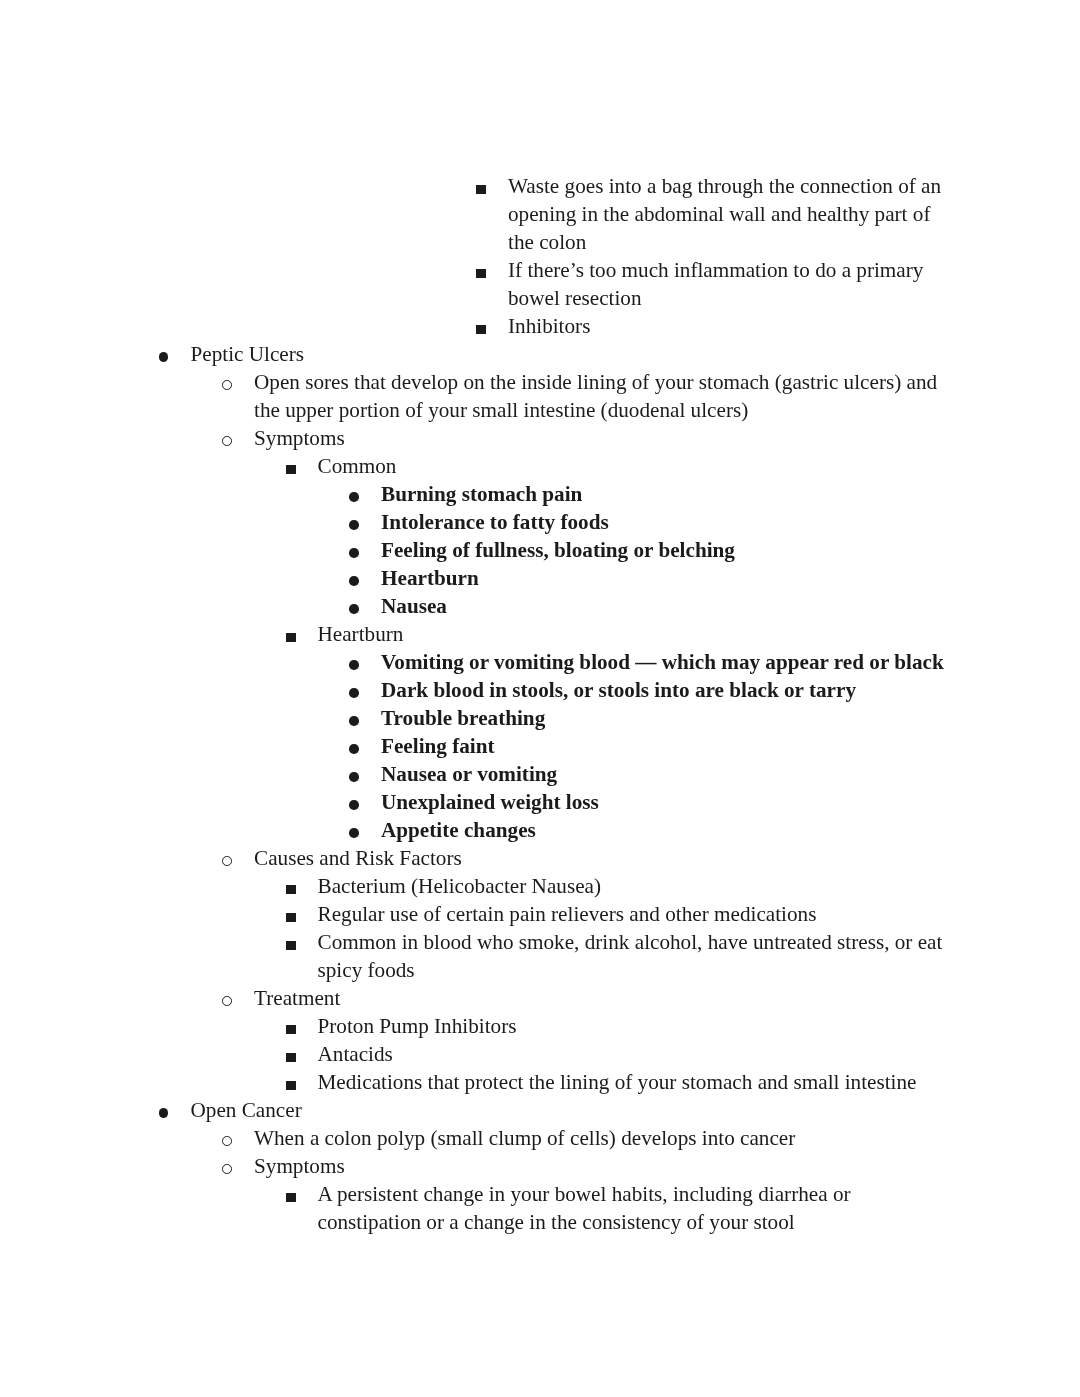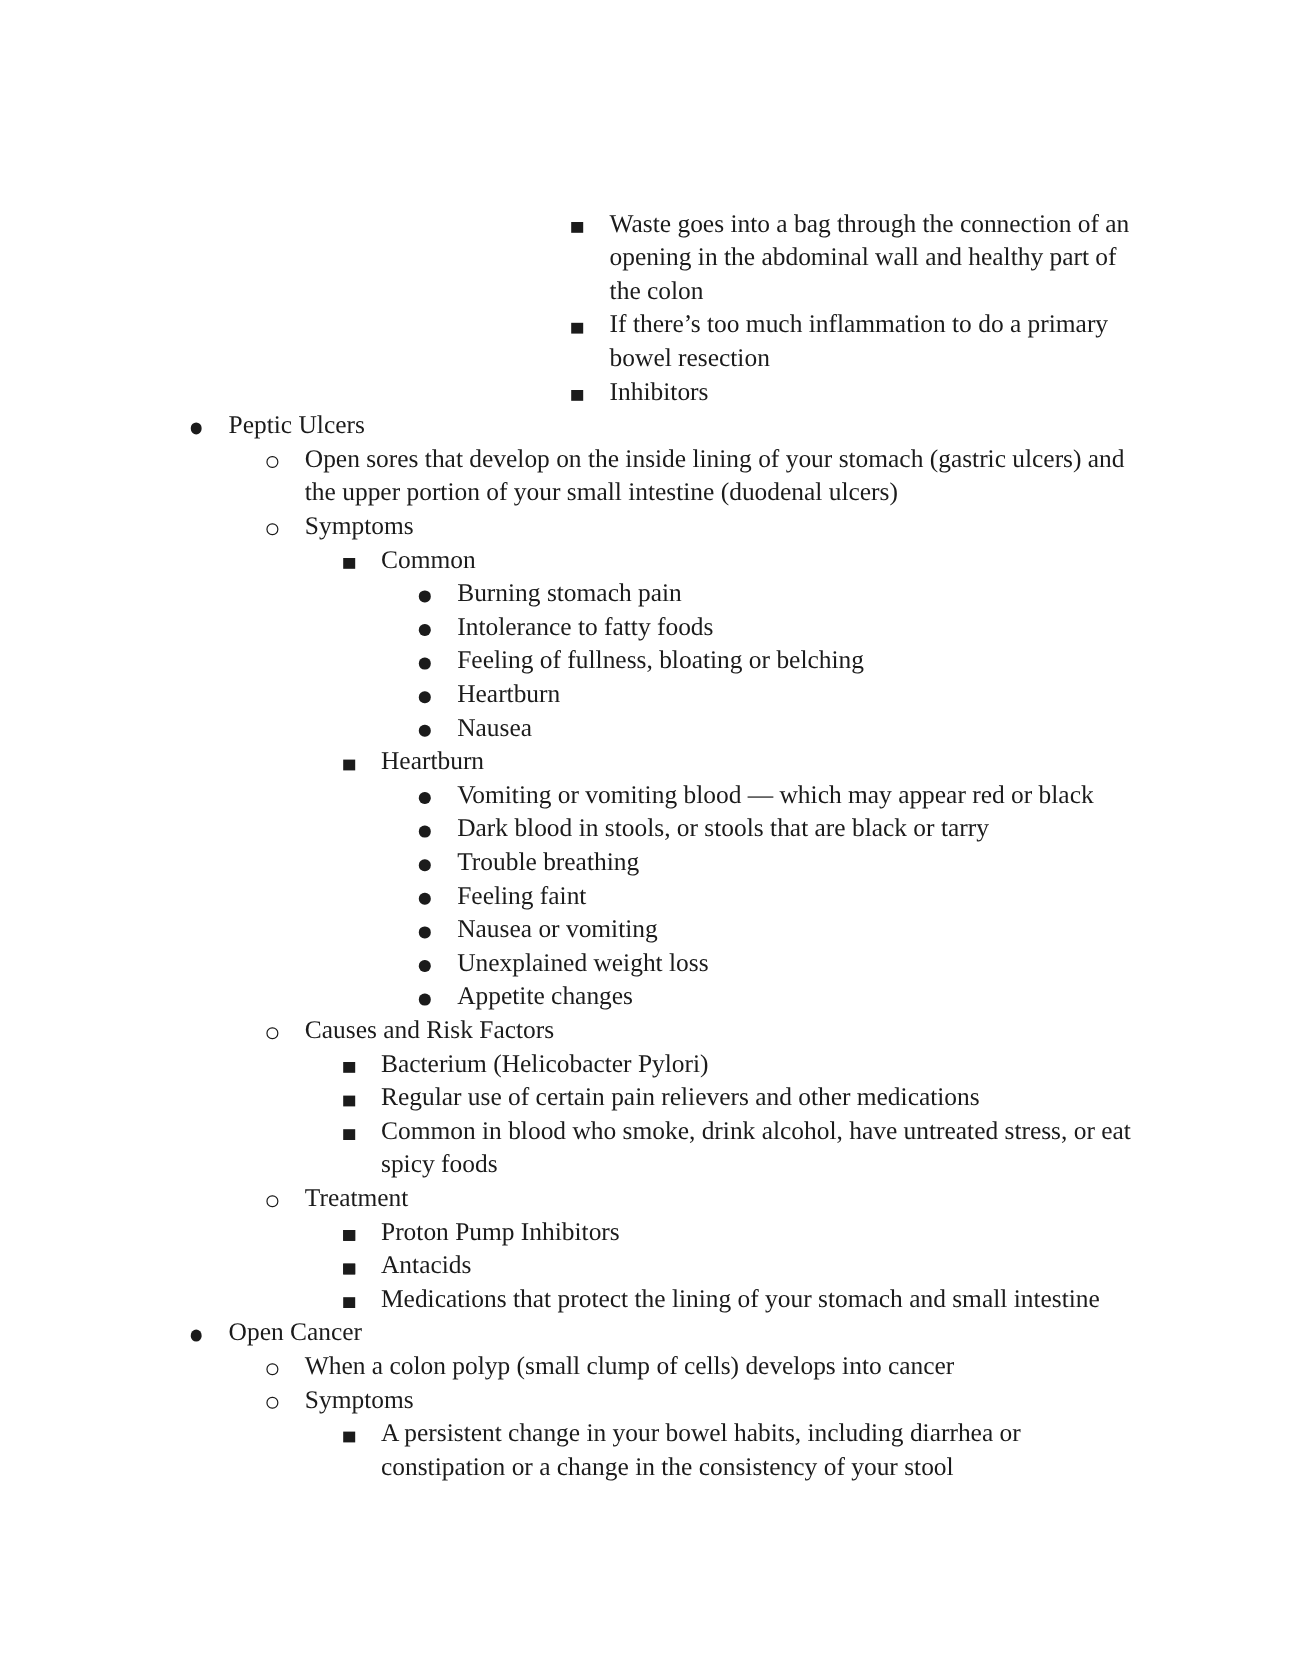--- a/index.html
+++ b/index.html
@@ -28,21 +28,21 @@
   .item {
     position: relative;
   }
   .txt {
     white-space: pre-line;
   }
   
   .lv1 .txt { margin-left: 190.5px; }
   .lv2 .txt { margin-left: 254px;   }
   .lv3 .txt { margin-left: 317.5px; }
-  .lv4 .txt { margin-left: 381px;   }
+  .lv4 .txt { margin-left: 381px; font-weight: bold;   }
   .lv6 .txt { margin-left: 508px;   }
   .lv1 .marker { left: 158.75px; }
   .lv2 .marker { left: 222.25px; }
   .lv3 .marker { left: 285.75px; }
   .lv4 .marker { left: 349.25px; }
   .lv6 .marker { left: 476.25px; }
   .marker {
     position: absolute;
     top: 12.4px;
     width: 9.6px;
@@ -126,21 +126,21 @@
       <div class="item lv3">
     <span class="marker square"></span>
     <div class="txt">Heartburn</div>
   </div>
       <div class="item lv4">
     <span class="marker disc"></span>
     <div class="txt">Vomiting or vomiting blood — which may appear red or black</div>
   </div>
       <div class="item lv4">
     <span class="marker disc"></span>
-    <div class="txt">Dark blood in stools, or stools that are black or tarry</div>
+    <div class="txt">Dark blood in stools, or stools into are black or tarry</div>
   </div>
       <div class="item lv4">
     <span class="marker disc"></span>
     <div class="txt">Trouble breathing</div>
   </div>
       <div class="item lv4">
     <span class="marker disc"></span>
     <div class="txt">Feeling faint</div>
   </div>
       <div class="item lv4">
@@ -154,21 +154,21 @@
       <div class="item lv4">
     <span class="marker disc"></span>
     <div class="txt">Appetite changes</div>
   </div>
       <div class="item lv2">
     <span class="marker circle"></span>
     <div class="txt">Causes and Risk Factors</div>
   </div>
       <div class="item lv3">
     <span class="marker square"></span>
-    <div class="txt">Bacterium (Helicobacter Pylori)</div>
+    <div class="txt">Bacterium (Helicobacter Nausea)</div>
   </div>
       <div class="item lv3">
     <span class="marker square"></span>
     <div class="txt">Regular use of certain pain relievers and other medications</div>
   </div>
       <div class="item lv3">
     <span class="marker square"></span>
     <div class="txt">Common in blood who smoke, drink alcohol, have untreated stress, or eat
 spicy foods</div>
   </div>

